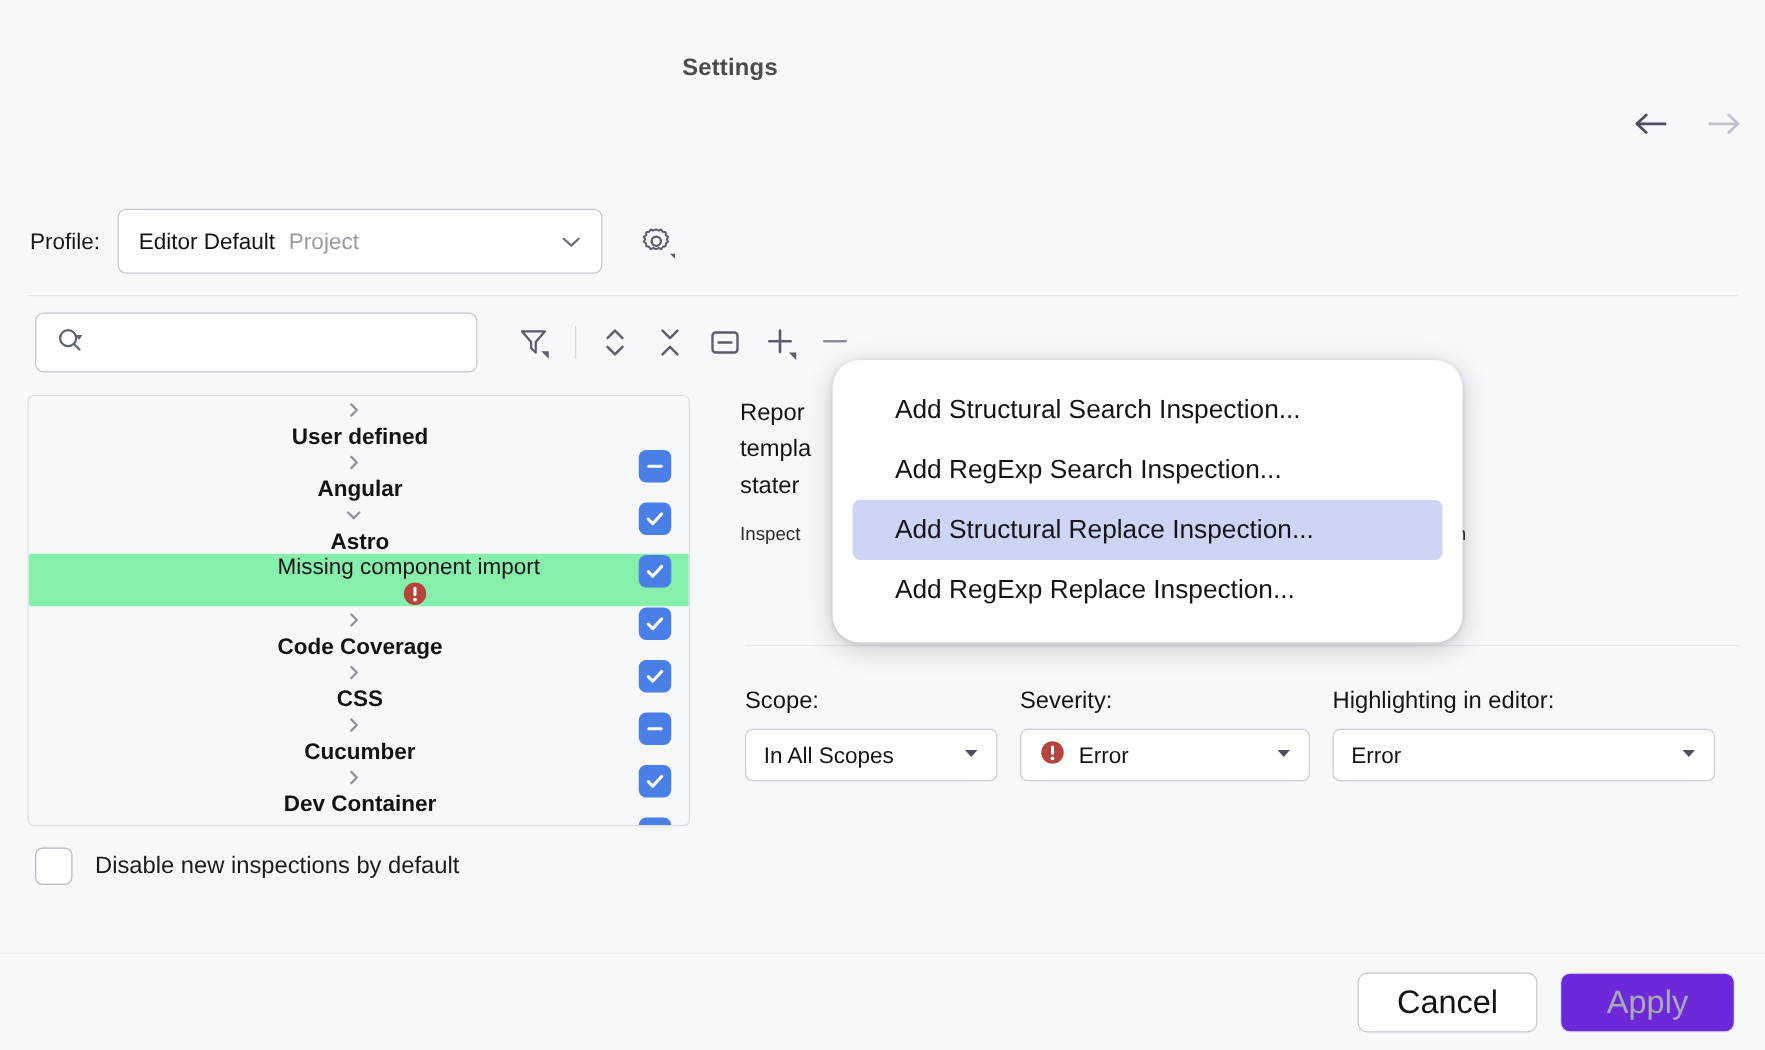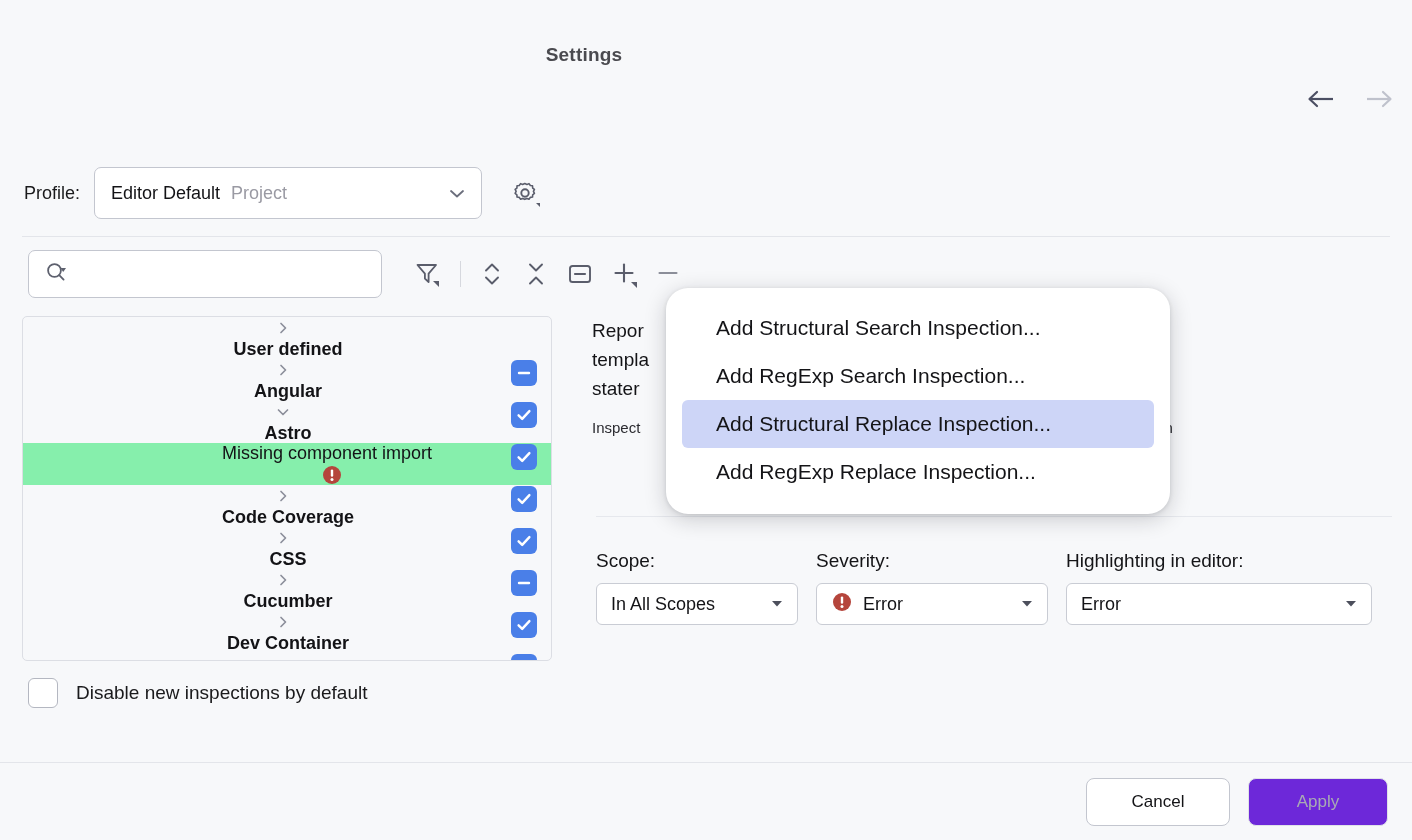--- a/index.html
+++ b/index.html
@@ -167,21 +167,21 @@
   
   .footer-sep{
     position:absolute; left:0; top:762px; width:1412px; height:1px; background:#e3e5ea;
   }
   .footer{
     position:absolute; left:0; top:763px; width:1412px; height:77px;
     display:flex; align-items:center; justify-content:flex-end;
     padding-right:24px; gap:18px;
   }
   .btn{
-    height:48px; border-radius:8px; font-size:17px;
+    height:48px; border-radius:8px; font-size:26px;
     display:flex; align-items:center; justify-content:center; cursor:pointer;
   }
   .btn-cancel{ width:144px; background:#ffffff; border:1px solid #c3c6cf; color:#131316; }
   .btn-apply{ width:140px; background:#6d28d9; border:1px solid #e0e2e8; color:#a9abb4; }
   .btn-ok{ width:144px; background:#4a7fe8; border:1px solid #4a7fe8; color:#ffffff; }
 </style>
 </head>
 <body>
 
 <div class="titlebar">

